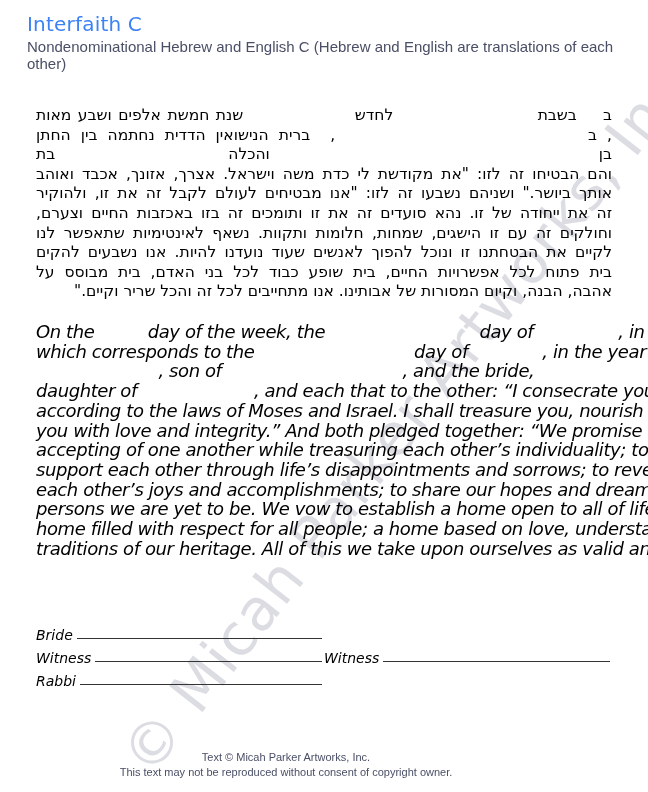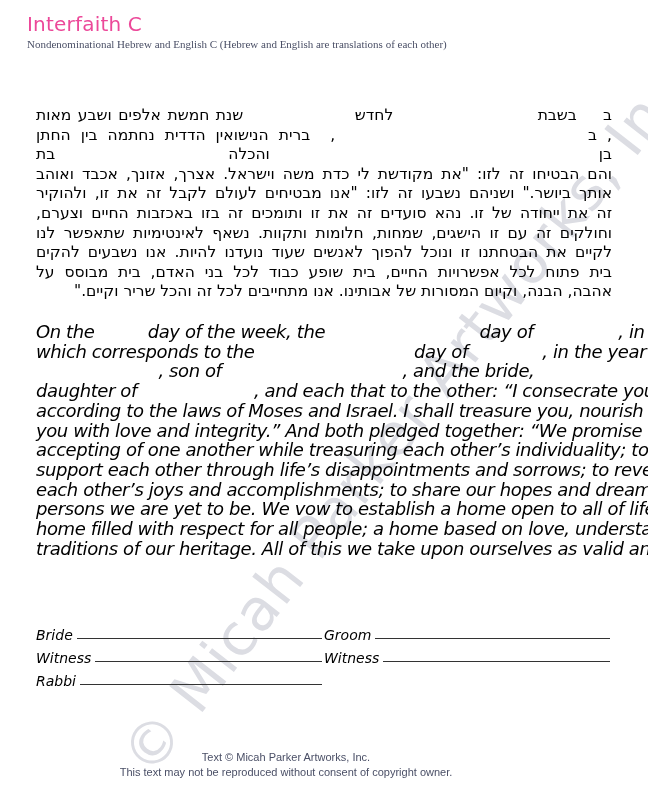--- a/index.html
+++ b/index.html
@@ -1,18 +1,18 @@
 <!DOCTYPE html>
 <html><head>
 <meta charset="utf-8">
 <style>
   html, body { margin:0; padding:0; background:#ffffff; }
   body { width:648px; height:792px; position:relative; overflow:hidden; font-family:"DejaVu Sans", sans-serif; color:#000; }
-  .title { position:absolute; left:27px; top:12px; font-size:20px; color:#ec4899; font-family:"DejaVu Sans", sans-serif; letter-spacing:0.2px; }
-  .subtitle { position:absolute; left:27px; top:38px; font-size:11px; color:#4a4f66; font-family:Liberation Serif, serif; }
+  .title { position:absolute; left:27px; top:12px; font-size:20px; color:#3b82f6; font-family:"DejaVu Sans", sans-serif; letter-spacing:0.2px; }
+  .subtitle { position:absolute; left:27px; top:38px; font-size:15px; color:#4a4f66; font-family:Liberation Sans, sans-serif; }
   .watermark { position:absolute; left:-40px; top:380px; transform:rotate(-52deg); transform-origin:center; font-size:58px; color:#dcdde3; white-space:nowrap; font-family:"DejaVu Sans", sans-serif; z-index:0; letter-spacing:1px; width:900px; text-align:center; }
   .hebrew { position:absolute; left:36px; top:106px; width:576px; direction:rtl; font-family:"DejaVu Sans", sans-serif; font-size:15.5px; line-height:19.6px; z-index:1; text-align:justify; }
   .hebrew .line { display:block; white-space:pre; text-align-last:justify; text-align:justify; }
   .hebrew .line.last { text-align-last:right; }
   .english { position:absolute; left:36px; top:322px; width:576px; font-family:"DejaVu Sans", sans-serif; font-style:italic; font-size:18px; line-height:19.7px; z-index:1; }
   .english .line { display:block; white-space:pre; text-align:justify; text-align-last:justify; letter-spacing:-0.4px; }
   .english .line.last { text-align-last:justify; }
   .sig { position:absolute; left:36px; top:620px; width:576px; z-index:1; font-family:"DejaVu Sans", sans-serif; font-style:italic; font-size:14px; }
   .sig-row { display:flex; height:23px; align-items:flex-end; }
   .sig-cell { display:flex; align-items:flex-end; width:288px; }
@@ -55,24 +55,20 @@
   <span class="line">home filled with respect for all people; a home based on love, understanding, and the</span>
   <span class="line last">traditions of our heritage. All of this we take upon ourselves as valid and binding.”</span>
 </div>
 
 <div class="sig">
   <div class="sig-row">
     <div class="sig-cell">
       <span class="lbl">Bride</span>
       <span class="ln"></span>
     </div>
-    <div class="sig-cell">
-      <span class="lbl">Groom</span>
-      <span class="ln"></span>
-    </div>
   </div>
   <div class="sig-row">
     <div class="sig-cell">
       <span class="lbl">Witness</span>
       <span class="ln"></span>
     </div>
     <div class="sig-cell">
       <span class="lbl">Witness</span>
       <span class="ln"></span>
     </div>

